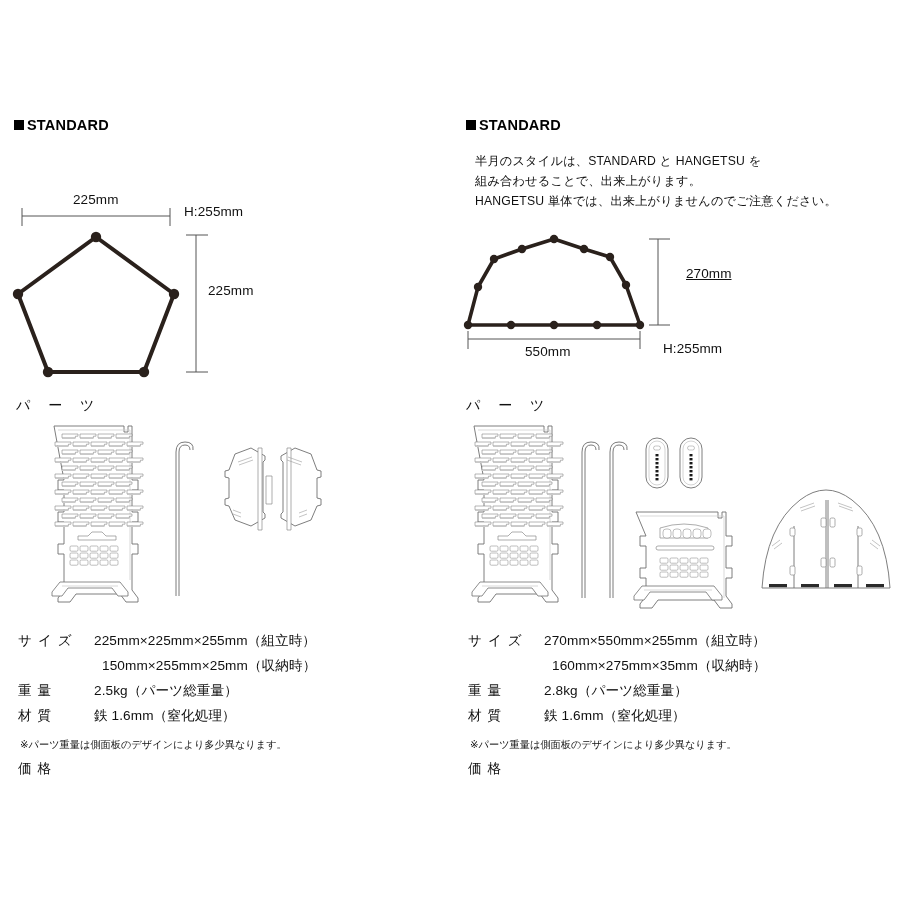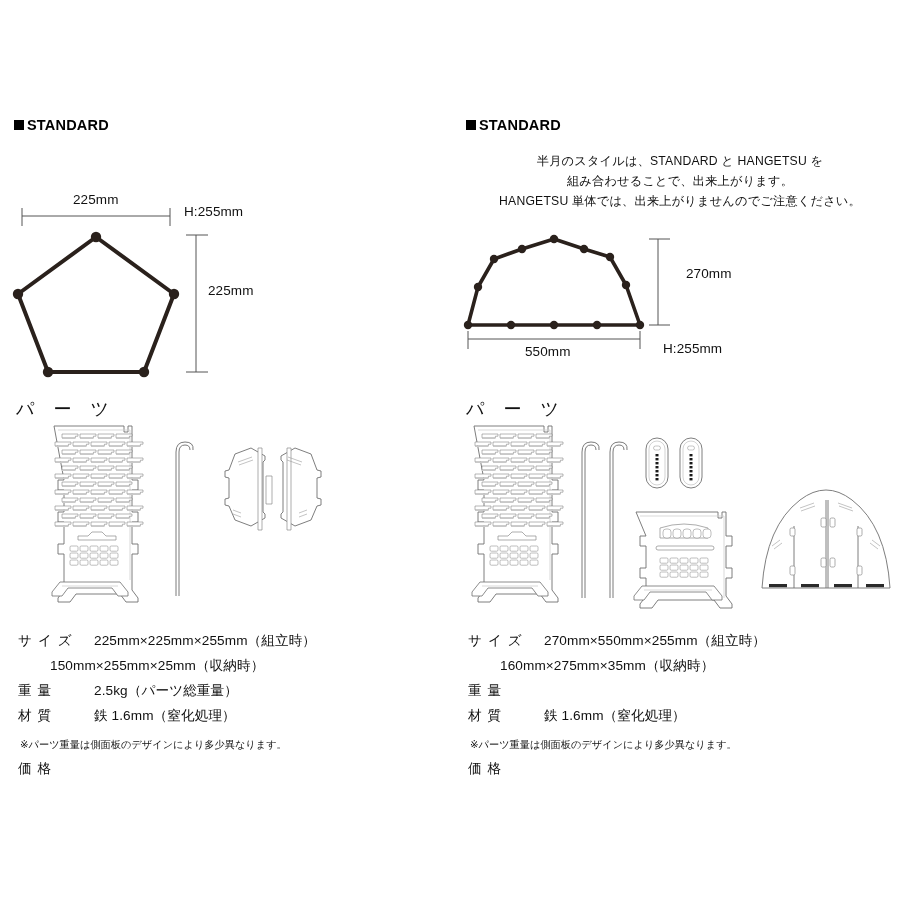--- a/index.html
+++ b/index.html
@@ -23,37 +23,37 @@
   .sq{width:10px;height:10px;background:#000;display:inline-block;margin-right:1px;}
 
   
   .note{
     position:absolute;font-size:12.2px;line-height:1.62;color:#111;
     white-space:pre-line;letter-spacing:.2px;
   }
 
   
   .parts-label{
-    position:absolute;font-size:18px;letter-spacing:7px;color:#111;
+    position:absolute;font-size:14px;letter-spacing:7px;color:#111;
   }
 
   
   .dim{
     position:absolute;font-size:13.5px;color:#111;white-space:nowrap;
     letter-spacing:.1px;
   }
 
   
   .spec{position:absolute;font-size:13.6px;color:#111;}
   .spec-row{display:flex;align-items:flex-start;margin-bottom:7px;white-space:nowrap;}
   .spec-key{
     width:76px;flex:0 0 76px;letter-spacing:6px;
   }
   .spec-val{flex:1 1 auto;letter-spacing:.1px;}
-  .spec-sub{margin-left:32px;letter-spacing:.1px;}
+  .spec-sub{margin-left:84px;letter-spacing:.1px;}
   .spec-footnote{font-size:10.2px;color:#111;margin:13px 0 8px 2px;letter-spacing:0;}
 
   svg{display:block;overflow:visible;}
   .gfx{position:absolute;}
 </style>
 </head>
 <body>
 
 <div class="page">
 
@@ -279,21 +279,21 @@
     </div>
   </div>
 
   <div class="col col-right">
 
     <div class="sec-head" style="left:16px;top:117px;">
       <span class="sq"></span>
         <span>STANDARD</span>
     </div>
 
-    <div class="note" style="left:25px;top:152px;width:410px;text-align:center;">半月のスタイルは、STANDARD と HANGETSU を
+    <div class="note" style="left:25px;top:152px;width:410px;">半月のスタイルは、STANDARD と HANGETSU を
 組み合わせることで、出来上がります。
 HANGETSU 単体では、出来上がりませんのでご注意ください。</div>
 
     <div class="gfx" style="left:0px;top:225px;">
       <svg width="320" height="150" viewBox="0 0 320 150">
 
         <g stroke="#555" stroke-width="1" fill="none">
           <line x1="208" y1="14" x2="208" y2="100"></line>
           <line x1="199" y1="14" x2="220" y2="14"></line>
           <line x1="199" y1="100" x2="220" y2="100"></line>
@@ -317,21 +317,21 @@
             <circle cx="160" cy="32" r="4.2"></circle>
             <circle cx="176" cy="60" r="4.2"></circle>
             <circle cx="190" cy="100" r="4.2"></circle>
             <circle cx="61" cy="100" r="4.2"></circle>
             <circle cx="104" cy="100" r="4.2"></circle>
             <circle cx="147" cy="100" r="4.2"></circle>
           </g>
         </g>
       </svg>
     </div>
-    <div class="dim" style="left:236px;top:266px;">270mm</div>
+    <div class="dim" style="left:236px;top:266px;text-decoration:underline;">270mm</div>
     <div class="dim" style="left:75px;top:344px;">550mm</div>
     <div class="dim" style="left:213px;top:341px;">H:255mm</div>
 
     <div class="parts-label" style="left:16px;top:397px;">パ ー ツ</div>
 
     <div class="gfx" style="left:14px;top:418px;">
       <svg width="440" height="205" viewBox="0 0 440 205">
         <defs>
           <g id="brickslot2">
             <path d="M0 0 h16 v2.2 h-2.6 v1.6 h-13.4 z" fill="#ffffff" stroke="#7b7b7b" stroke-width=".55"></path>
@@ -586,20 +586,21 @@
     <div class="spec" style="left:18px;top:632px;">
       <div class="spec-row">
         <div class="spec-key">サイズ</div>
         <div class="spec-val">270mm×550mm×255mm（組立時）</div>
       </div>
       <div class="spec-row">
         <div class="spec-sub">160mm×275mm×35mm（収納時）</div>
       </div>
       <div class="spec-row">
         <div class="spec-key">重量</div>
+        <div class="spec-val">2.8kg（パーツ総重量）</div>
       </div>
       <div class="spec-row">
         <div class="spec-key">材質</div>
         <div class="spec-val">鉄 1.6mm（窒化処理）</div>
       </div>
       <div class="spec-footnote">※パーツ重量は側面板のデザインにより多少異なります。</div>
       <div class="spec-row">
         <div class="spec-key">価格</div>
       </div>
     </div>

